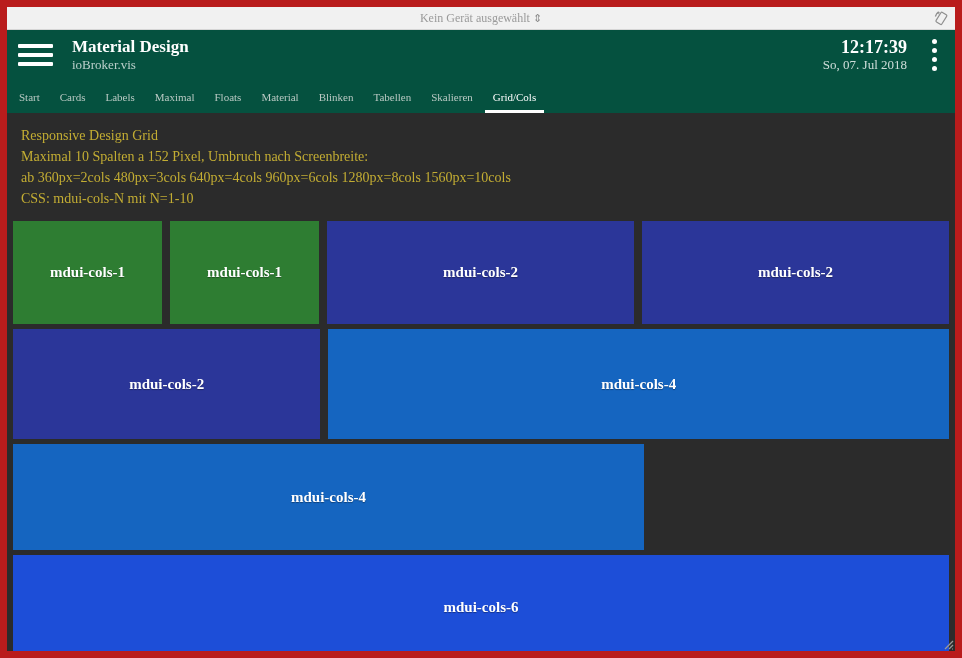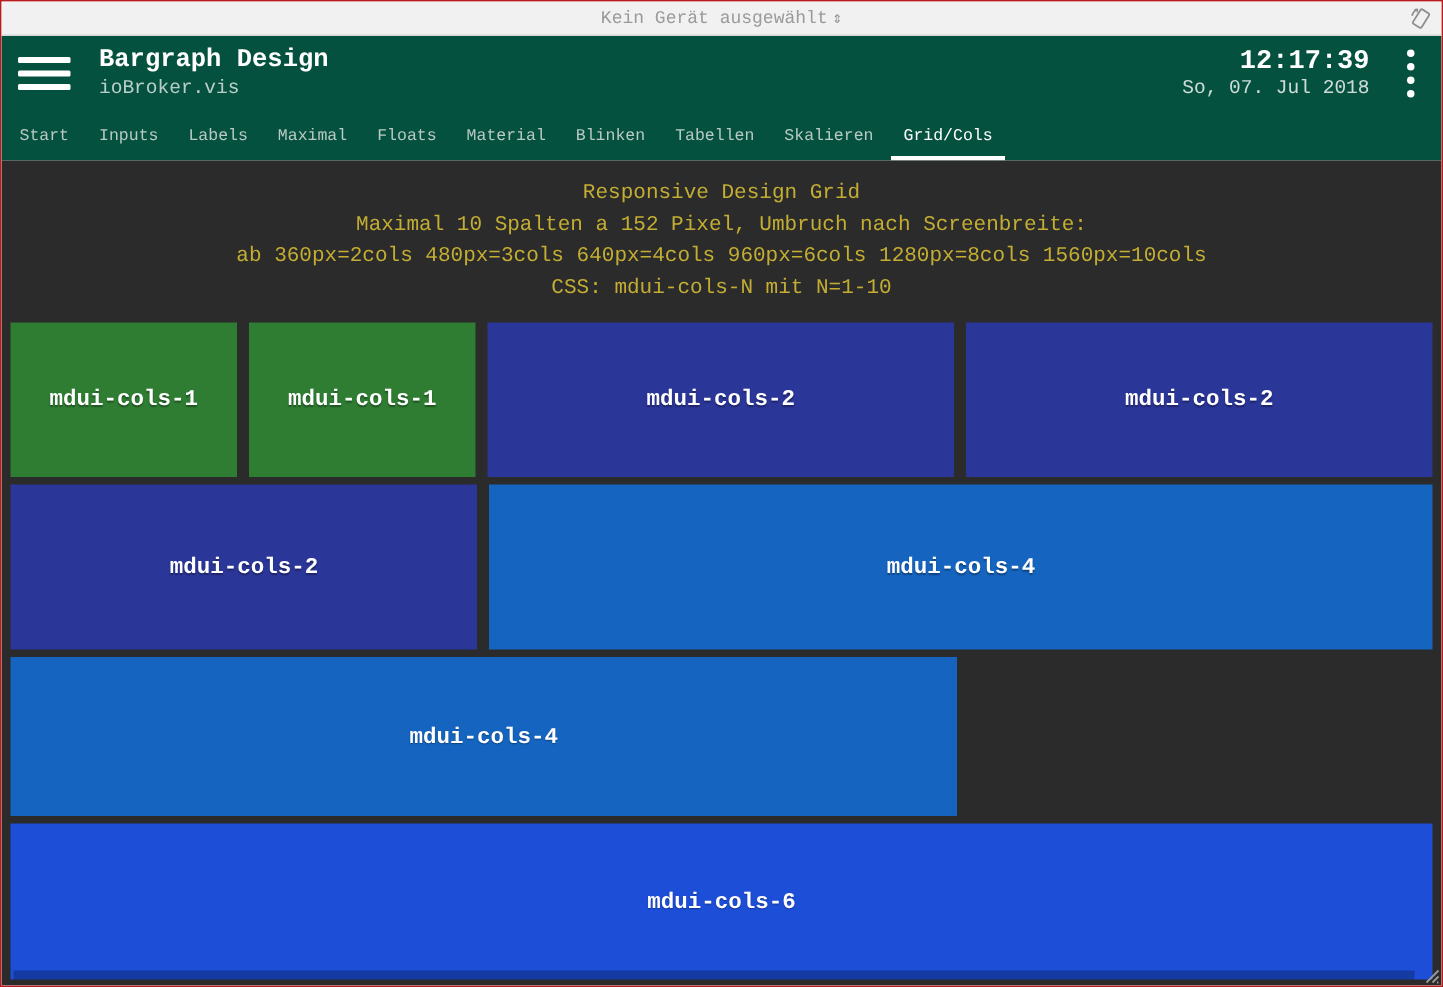--- a/index.html
+++ b/index.html
@@ -1,19 +1,19 @@
 <!DOCTYPE html>
 <html style="--green: #05513f; --content-bg: #2b2b2b; --info-color: #c3ad33; --underline: #ffffff;"><head>
 <meta charset="utf-8">
 <style>
   html,body{margin:0;padding:0;background:#ffffff;}
   .window{
-    width:962px;height:658px;box-sizing:border-box;border:1px solid #b91c1c;
+    width:962px;height:658px;box-sizing:border-box;border:7px solid #b91c1c;
     display:flex;flex-direction:column;overflow:hidden;
-    font-family:Liberation Mono, monospace;
+    font-family:Liberation Serif, serif;
   }
   
   .device-bar{
     flex:0 0 22px;height:22px;background:#f1f1f1;border-bottom:1px solid #d6d6d6;
     display:flex;align-items:center;justify-content:center;position:relative;
     color:#9a9a9a;font-size:12px;
   }
   .device-bar .updown{margin-left:3px;font-size:11px;color:#8a8a8a;}
   .rotate-icon{position:absolute;right:5px;top:2px;width:18px;height:18px;cursor:pointer;}
   
@@ -29,21 +29,21 @@
   .date{color:rgba(255,255,255,.8);font-size:13px;line-height:16px;}
   .kebab{width:26px;display:flex;flex-direction:column;align-items:center;gap:4px;margin:0 8px 0 14px;cursor:pointer;}
   .kebab i{width:5px;height:5px;background:#ffffff;border-radius:50%;}
   
   .tabbar{flex:0 0 33px;height:33px;background:var(--green);display:flex;align-items:stretch;padding-left:2px;}
   .tab{color:#b9c9c3;font-size:11px;padding:0 10px;display:flex;align-items:center;position:relative;cursor:pointer;white-space:nowrap;}
   .tab.active{color:#ffffff;}
   .tab.active::after{content:"";position:absolute;left:2px;right:2px;bottom:0;height:3px;background:var(--underline);}
   
   .content{flex:1;background:var(--content-bg);position:relative;padding-top:12px;overflow:hidden;}
-  .info{color:var(--info-color);font-size:14px;line-height:21px;text-align:center;}
+  .info{margin-left:14px;color:var(--info-color);font-size:14px;line-height:21px;}
   .grid{margin:12px 6px 0 6px;}
   .grid-row{display:flex;gap:8px;margin-bottom:5px;}
   .box{display:flex;align-items:center;justify-content:center;color:#ffffff;font-weight:bold;
        font-size:15px;position:relative;text-shadow:0 1px 1px rgba(0,0,0,.35);}
   .box .hscroll{position:absolute;left:2px;right:12px;bottom:0;height:6px;background:rgba(0,0,0,.25);}
   .resize-grip{position:absolute;right:1px;bottom:1px;width:12px;height:12px;cursor:nwse-resize;}
 </style>
 </head>
 <body>
 
@@ -61,40 +61,40 @@
     </svg>
   </div>
 
   <header>
     <div class="hamburger">
       <span></span>
         <span></span>
         <span></span>
     </div>
     <div class="titles">
-      <div class="title">Bargraph Design</div>
+      <div class="title">Material Design</div>
       <div class="subtitle">ioBroker.vis</div>
     </div>
     <div class="header-right">
       <div class="clock">
         <div class="time">12:17:39</div>
         <div class="date">So, 07. Jul 2018</div>
       </div>
       <div class="kebab">
         <i></i>
           <i></i>
           <i></i>
           <i></i>
       </div>
     </div>
   </header>
 
   <nav class="tabbar">
       <div class="tab">Start</div>
-      <div class="tab">Inputs</div>
+      <div class="tab">Cards</div>
       <div class="tab">Labels</div>
       <div class="tab">Maximal</div>
       <div class="tab">Floats</div>
       <div class="tab">Material</div>
       <div class="tab">Blinken</div>
       <div class="tab">Tabellen</div>
       <div class="tab">Skalieren</div>
       <div class="tab active">Grid/Cols</div>
     </nav>
 

